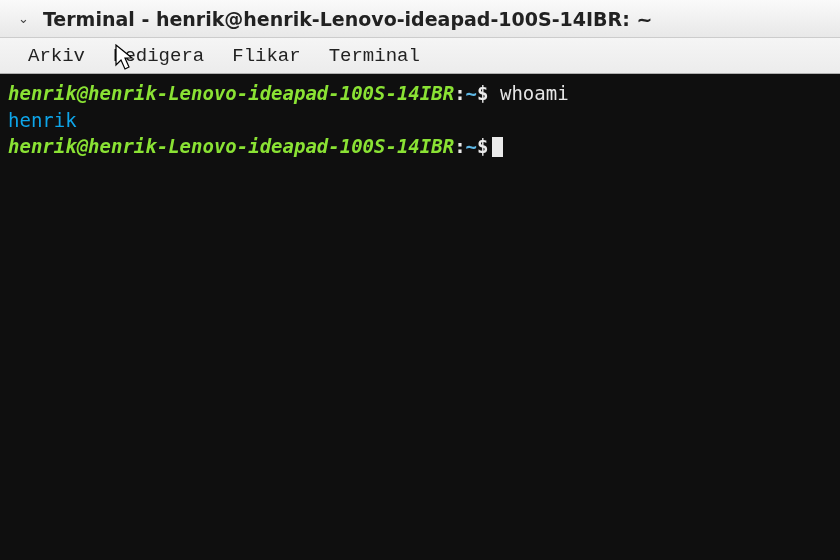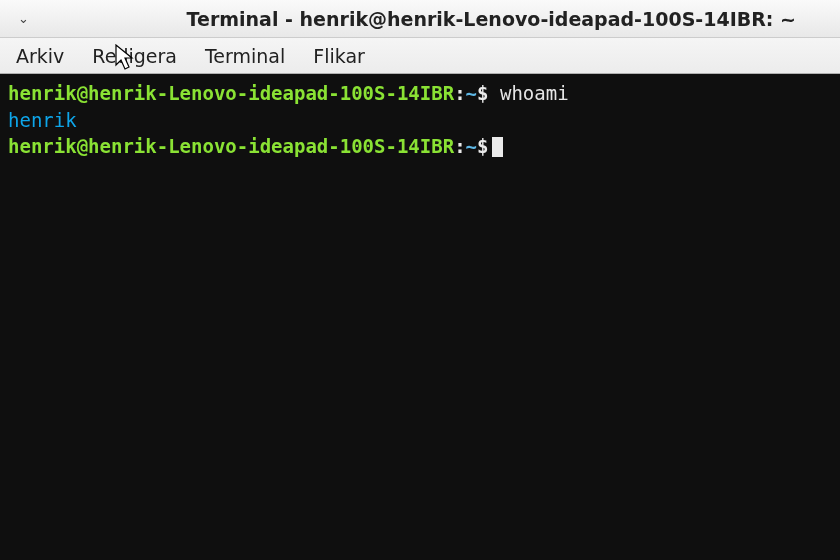--- a/index.html
+++ b/index.html
@@ -22,50 +22,51 @@
       gap: 10px;
     }
     .titlebar-arrow {
       font-size: 13px;
       color: #444;
       cursor: pointer;
       padding: 2px 4px;
     }
     .titlebar-title {
       flex: 1;
-      text-align: right;
+      text-align: left;
       font-size: 19px;
       font-weight: 600;
       color: #222;
       padding-right: 30px;
     }
     .menubar {
       height: 36px;
       background: linear-gradient(to bottom, #f5f5f5, #ececec);
       border-bottom: 1px solid #b0b0b0;
       display: flex; align-items: center;
-      padding: 0 2px;
+      padding: 0 14px;
+      font-family: Liberation Mono, monospace;
     }
     .menu-item {
       font-size: 19px;
       color: #222;
       padding: 4px 14px;
       cursor: pointer;
     }
     .terminal-body {
       flex: 1;
       background: #0f0f0f;
       padding: 6px 8px;
       font-family: "DejaVu Sans Mono", "Liberation Mono", monospace;
       font-size: 19px;
       line-height: 1.4;
       color: #eaeaea;
       white-space: pre;
     }
-    .prompt-user { color: #8ae234; font-weight: bold; }
+    .prompt-user { color: #8ae234; font-weight: bold; font-style: italic; }
     .prompt-path { color: #5fb8e6; font-weight: bold; }
     .prompt-sep  { color: #eaeaea; font-weight: bold; }
     .cmd         { color: #e5e5e5; }
     .output      { color: #0ea5e9; }
     .cursor-block {
       display: inline-block;
       width: 11px; height: 20px;
       background: #eaeaea;
       vertical-align: text-bottom;
       margin-left: 4px;
@@ -83,22 +84,22 @@
 <div class="window">
 
   <div class="titlebar">
     <span class="titlebar-arrow">⌄</span>
     <span class="titlebar-title">Terminal - henrik@henrik-Lenovo-ideapad-100S-14IBR: ~</span>
   </div>
 
   <div class="menubar">
     <span class="menu-item">Arkiv</span>
     <span class="menu-item">Redigera</span>
+    <span class="menu-item">Flikar</span>
     <span class="menu-item">Terminal</span>
-    <span class="menu-item">Flikar</span>
   </div>
 
   <div class="terminal-body"><span><span class="prompt-user">henrik@henrik-Lenovo-ideapad-100S-14IBR</span><span class="prompt-sep">:</span><span class="prompt-path">~</span><span class="prompt-sep">$</span> <span class="cmd">whoami</span></span>
 <span class="output">henrik</span>
 <span><span class="prompt-user">henrik@henrik-Lenovo-ideapad-100S-14IBR</span><span class="prompt-sep">:</span><span class="prompt-path">~</span><span class="prompt-sep">$</span><span class="cursor-block"></span></span></div>
 
 </div>
 
 <div class="cursor-pointer">
   <svg width="22" height="28" viewBox="0 0 22 28">

